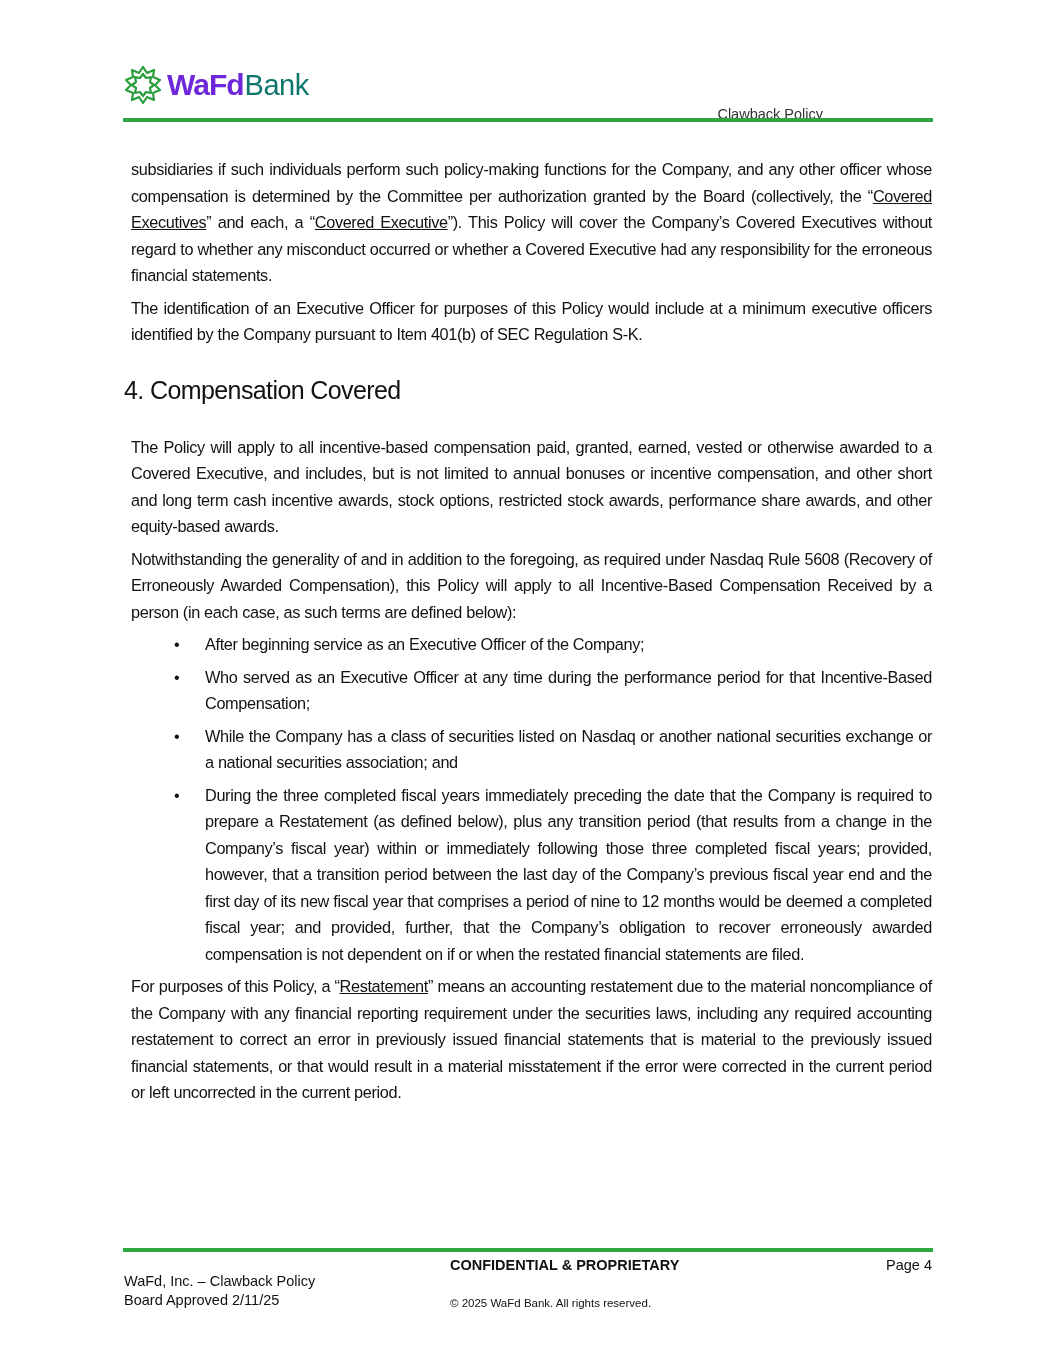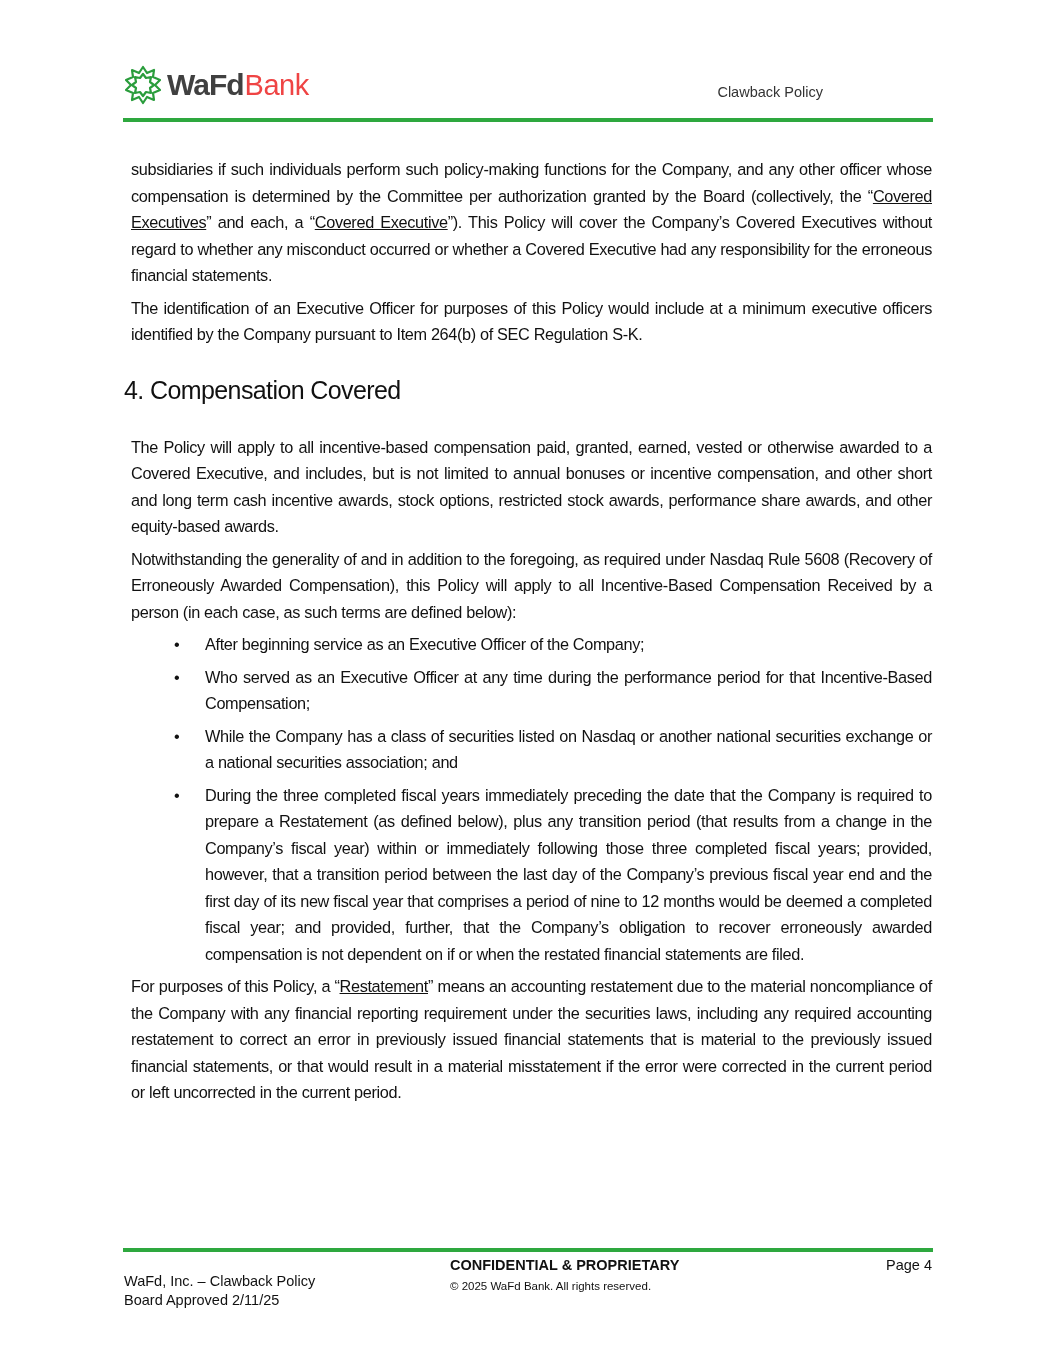--- a/index.html
+++ b/index.html
@@ -4,43 +4,43 @@
 <style>
   html, body { margin: 0; padding: 0; background: #ffffff; }
   body { width: 1055px; height: 1365px; position: relative; overflow: hidden;
          font-family: "Liberation Sans", sans-serif; color: #111; }
   .page { position: absolute; left: 0; top: 0; width: 1055px; height: 1365px; }
 
   .header { position: absolute; left: 123px; top: 62px; width: 810px; height: 60px; }
   .logo { position: absolute; left: 0; top: 2px; display: flex; align-items: center; }
   .logo-mark { width: 40px; height: 42px; margin-right: 4px; }
   .logo-wafd { font-family: "Liberation Sans", sans-serif; font-weight: bold; font-size: 30px;
-               color: #404040; letter-spacing: -1px; }
-  .logo-bank { font-family: "Liberation Sans", sans-serif; font-size: 29px; color: #ef4444;
+               color: #6d28d9; letter-spacing: -1px; }
+  .logo-bank { font-family: "Liberation Sans", sans-serif; font-size: 29px; color: #0f766e;
                letter-spacing: -0.5px; margin-left: 1px; }
-  .header-title { position: absolute; right: 110px; top: 22px; font-size: 14.5px; color: #333; }
+  .header-title { position: absolute; right: 110px; top: 44px; font-size: 14.5px; color: #333; text-decoration: underline; }
   .rule { position: absolute; left: 123px; width: 810px; height: 4px; background: #2ea83f; }
   .rule.top { top: 118px; }
   .rule.bottom { top: 1248px; }
 
   .content { position: absolute; left: 124px; top: 156px; width: 808px;
              font-size: 16.3px; line-height: 26.5px; letter-spacing: -0.35px; }
   .content p { margin: 0 0 6px 7px; text-align: justify; }
   .u { text-decoration: underline; }
   h2 { font-weight: normal; font-size: 25px; margin: 22px 0 24px 0; letter-spacing: -0.6px;
        line-height: 40px; }
   ul.bullets { list-style: none; margin: 0 0 6px 0; padding: 0; }
   ul.bullets li { position: relative; padding-left: 81px; margin-bottom: 6px; text-align: justify; }
   ul.bullets li .dot { position: absolute; left: 50px; top: 0; }
 
   .footer { position: absolute; left: 124px; top: 1256px; width: 808px; font-size: 14.5px; color: #111; }
   .footer-left { position: absolute; left: 0; top: 16px; line-height: 19px; }
   .footer-center { position: absolute; left: 326px; top: 0; text-align: left; }
   .footer-center .conf { font-size: 14.5px; line-height: 19px; font-weight: bold; }
-  .footer-center .copy { font-size: 11.5px; margin-top: 5px; }
+  .footer-center .copy { font-size: 11.5px; margin-top: 22px; }
   .footer-right { position: absolute; right: 0; top: 0; line-height: 19px; }
 </style>
 </head>
 <body>
 
 <div class="page">
 
   <div class="header">
     <div class="logo">
       <svg class="logo-mark" viewBox="0 0 40 42">
@@ -51,21 +51,21 @@
       </svg>
       <span class="logo-wafd">WaFd</span>
       <span class="logo-bank">Bank</span>
     </div>
     <div class="header-title">Clawback Policy</div>
   </div>
   <div class="rule top"></div>
 
   <div class="content">
     <p><span>subsidiaries if such individuals perform such policy-making functions for the Company, and any other officer whose compensation is determined by the Committee per authorization granted by the Board (collectively, the “</span><span class="u">Covered Executives</span><span>” and each, a “</span><span class="u">Covered Executive</span><span>”).  This Policy will cover the Company’s Covered Executives without regard to whether any misconduct occurred or whether a Covered Executive had any responsibility for the erroneous financial statements.</span></p>
-    <p>The identification of an Executive Officer for purposes of this Policy would include at a minimum executive officers identified by the Company pursuant to Item 264(b) of SEC Regulation S-K.</p>
+    <p>The identification of an Executive Officer for purposes of this Policy would include at a minimum executive officers identified by the Company pursuant to Item 401(b) of SEC Regulation S-K.</p>
 
     <h2>4.  Compensation Covered</h2>
 
     <p>The Policy will apply to all incentive-based compensation paid, granted, earned, vested or otherwise awarded to a Covered Executive, and includes, but is not limited to annual bonuses or incentive compensation, and other short and long term cash incentive awards, stock options, restricted stock awards, performance share awards, and other equity-based awards.</p>
     <p>Notwithstanding the generality of and in addition to the foregoing, as required under Nasdaq Rule 5608 (Recovery of Erroneously Awarded Compensation), this Policy will apply to all Incentive-Based Compensation Received by a person (in each case, as such terms are defined below):</p>
 
     <ul class="bullets">
       <li><span class="dot">•</span><span>After beginning service as an Executive Officer of the Company;</span></li>
       <li><span class="dot">•</span><span>Who served as an Executive Officer at any time during the performance period for that Incentive-Based Compensation;</span></li>
       <li><span class="dot">•</span><span>While the Company has a class of securities listed on Nasdaq or another national securities exchange or a national securities association; and</span></li>

